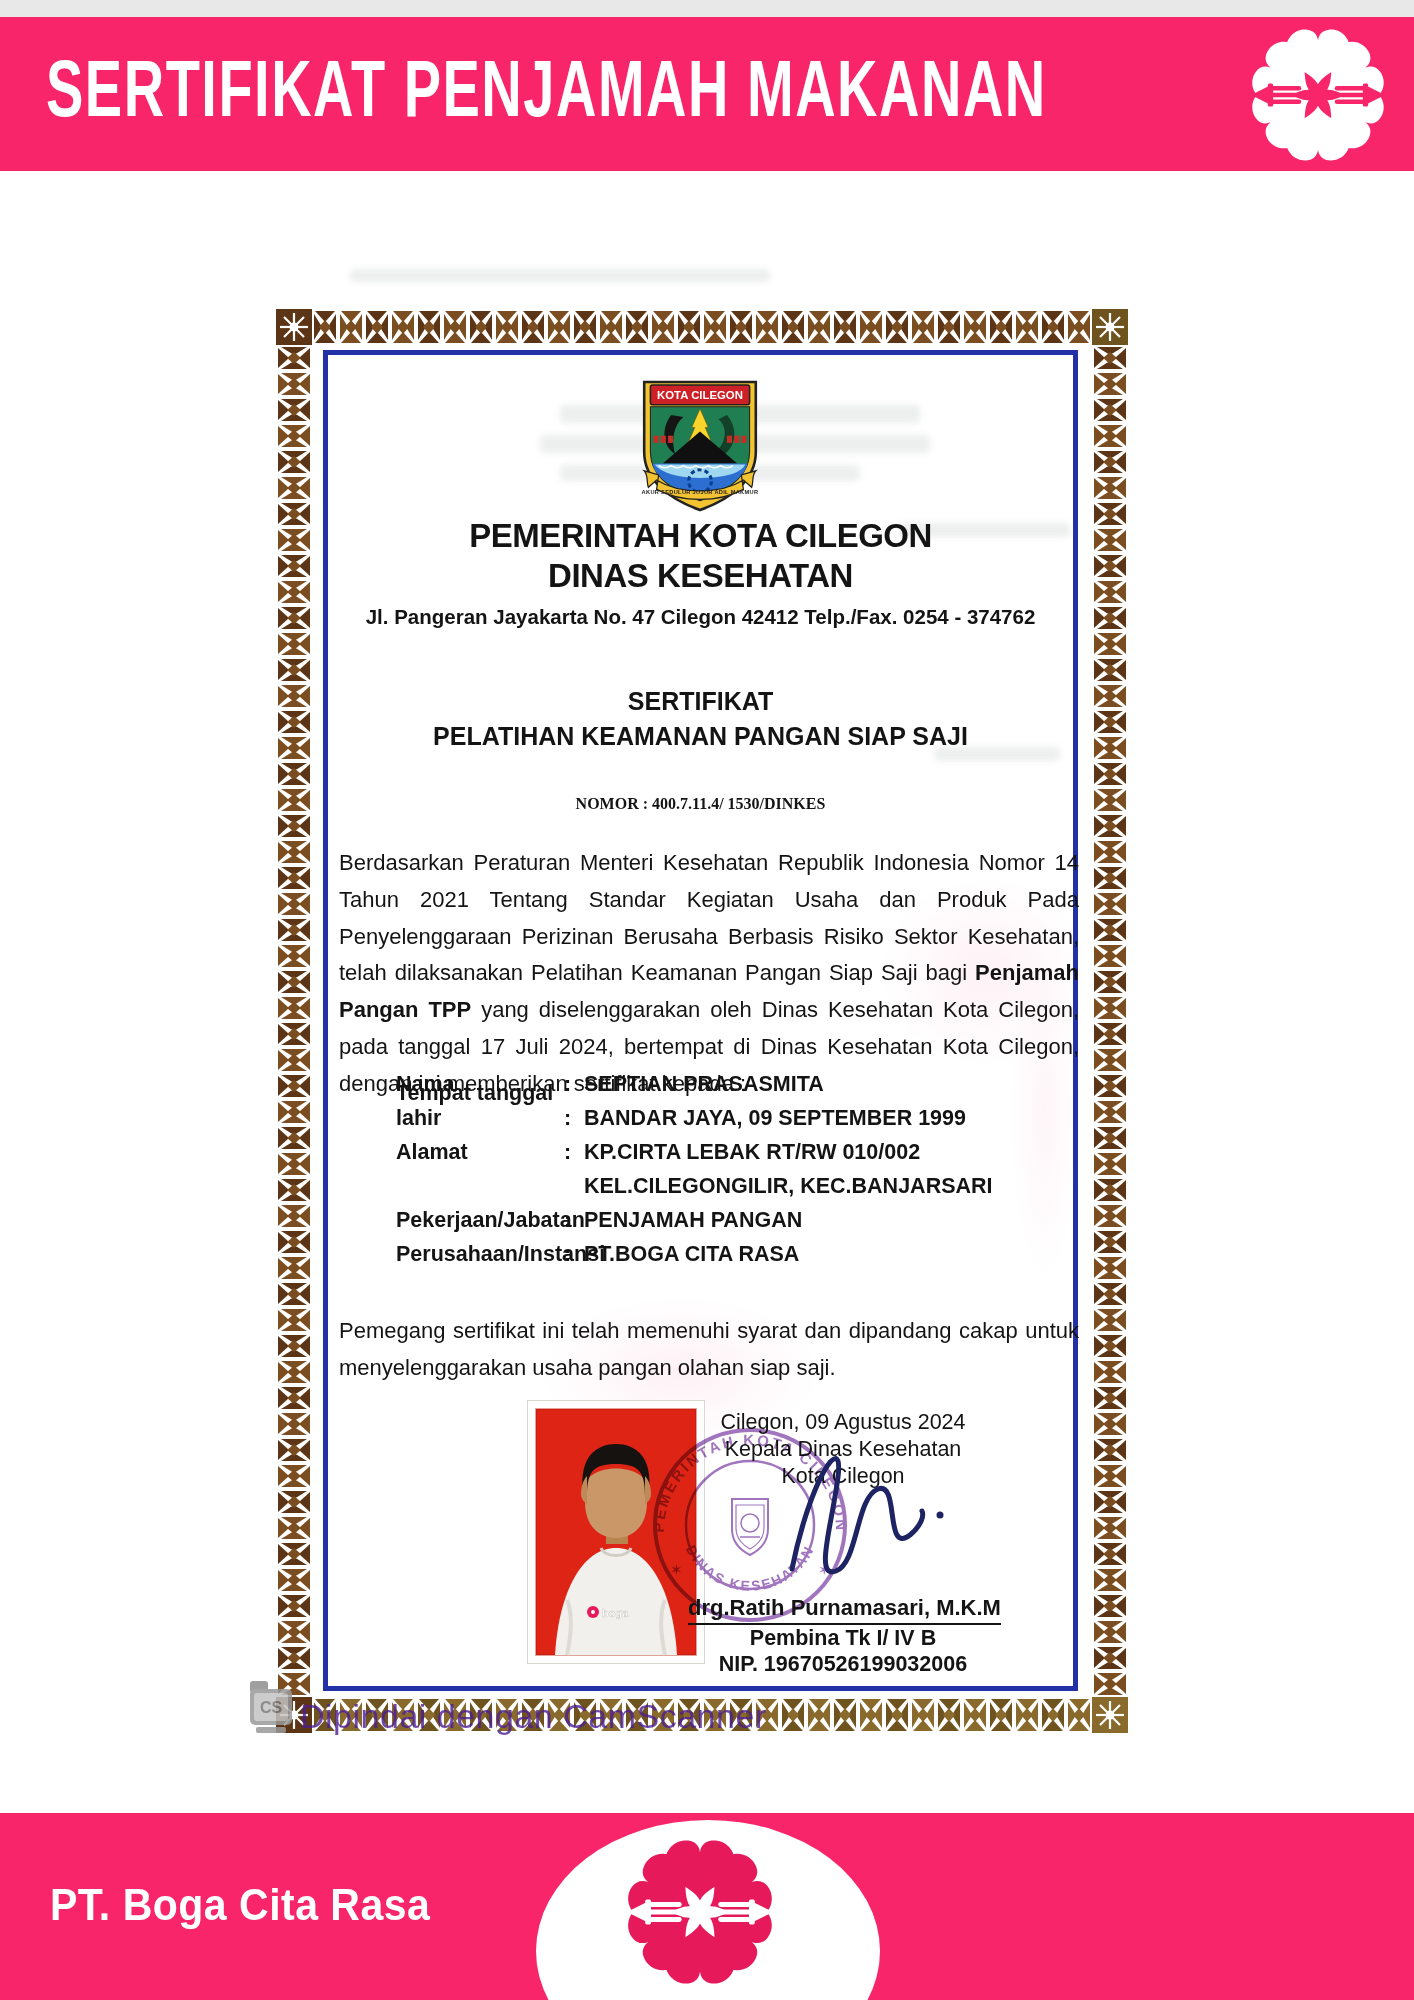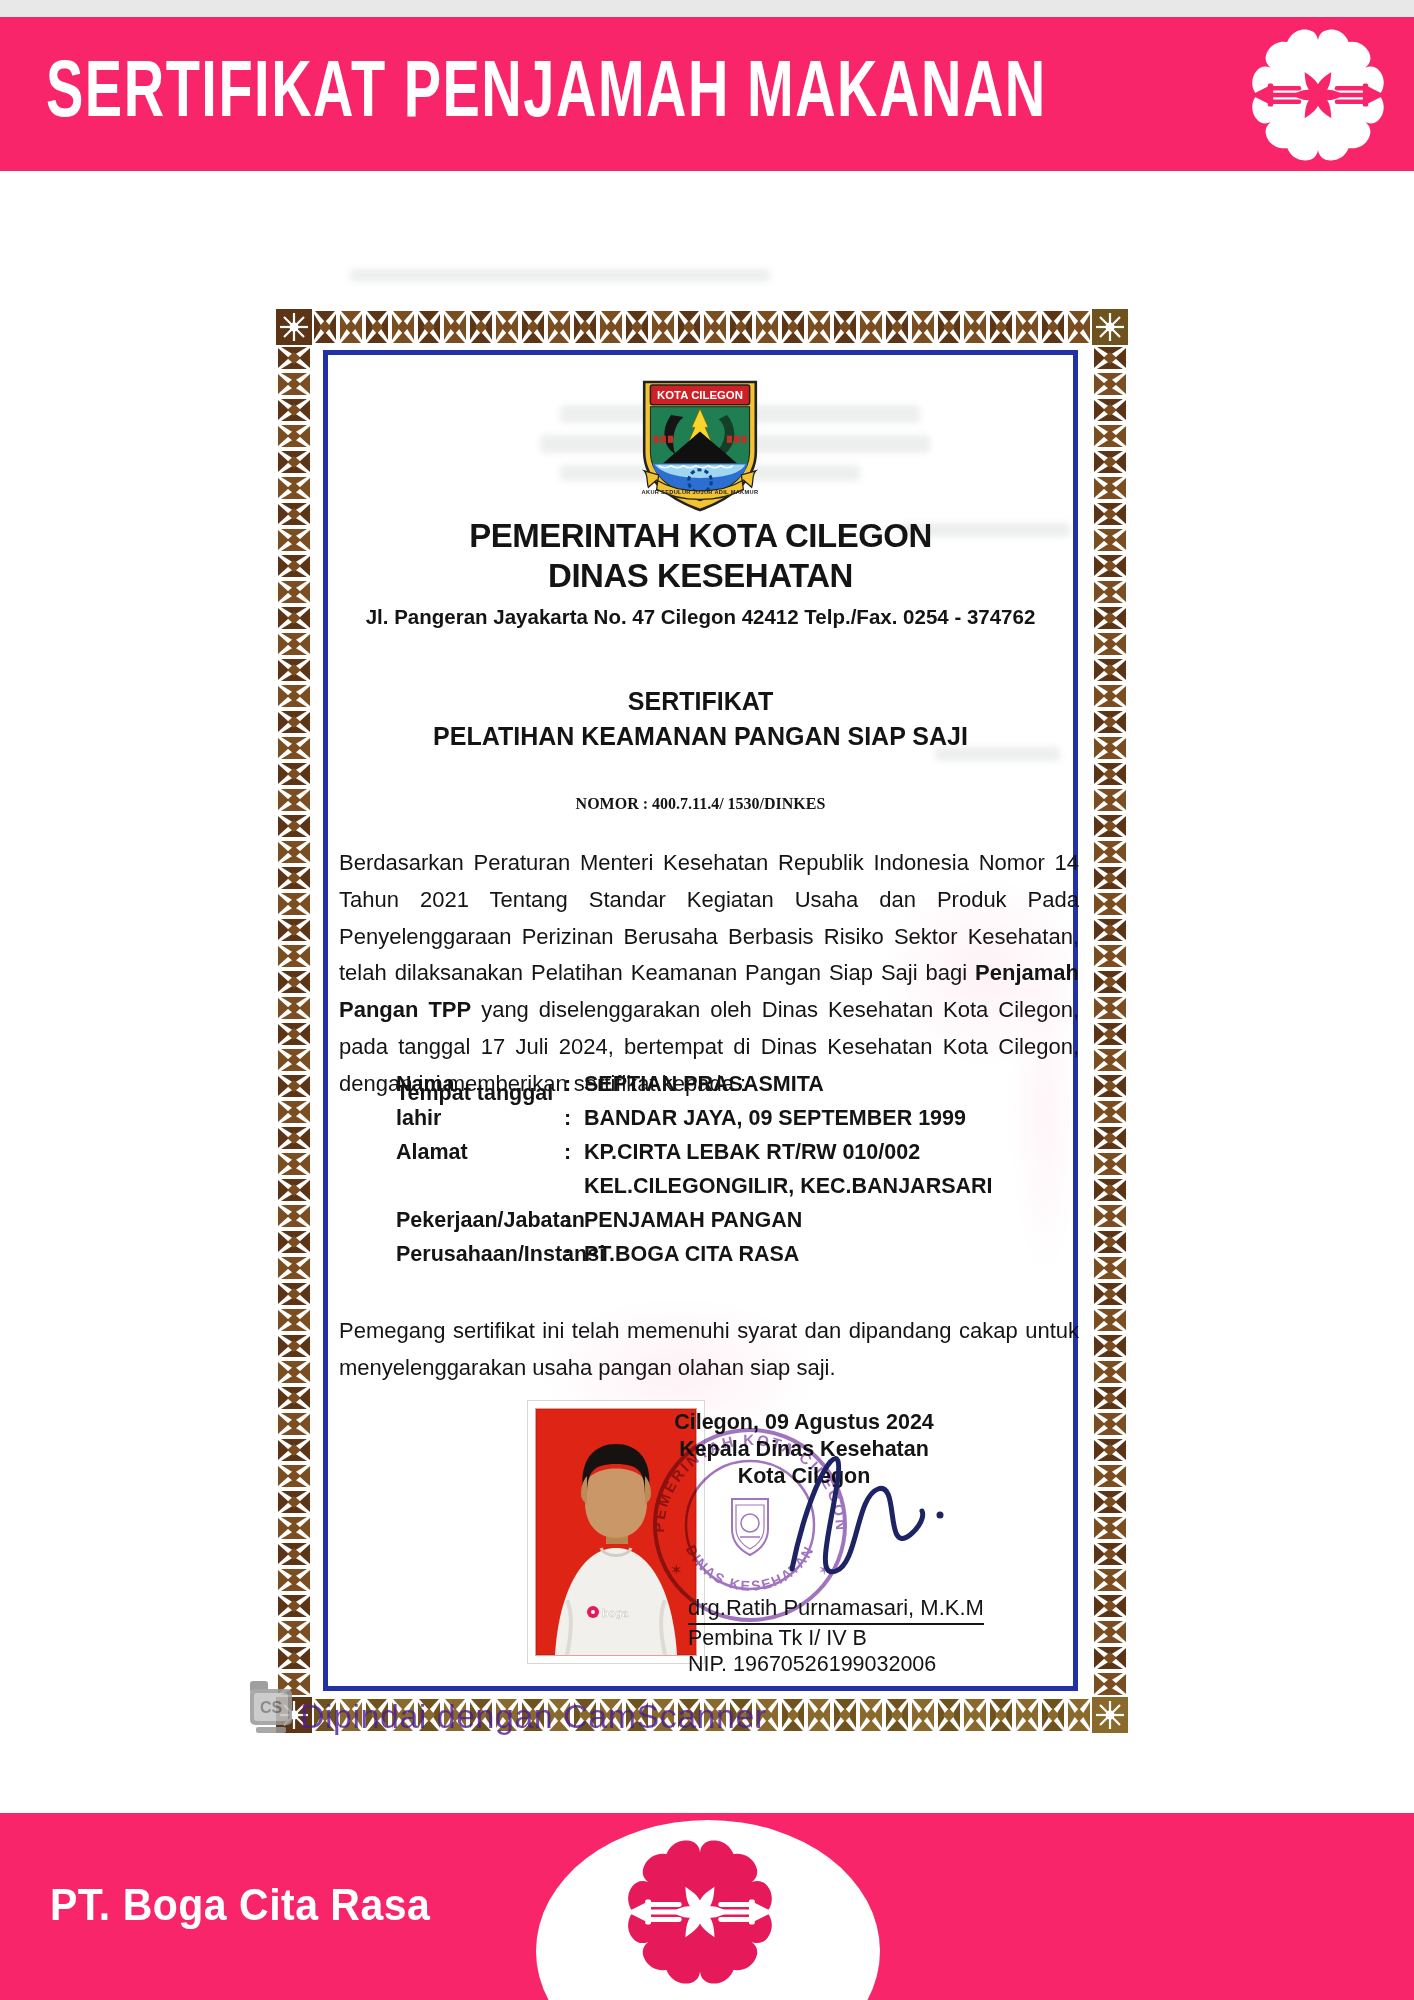--- a/index.html
+++ b/index.html
@@ -65,24 +65,24 @@
   .fields{left:396px;top:1046px;width:660px;font-size:21.5px;font-weight:bold;}
   .frow{display:flex;height:34px;align-items:flex-end;}
   .flabel{width:168px;flex:none;}
   .fcolon{width:20px;flex:none;}
   .fvalue{white-space:nowrap;}
 
   
   .photo{left:527px;top:1383px;width:178px;height:264px;}
 
   
-  .sign-top{left:649px;top:1392px;width:310px;text-align:center;
-    font-size:21.5px;font-weight:bold;line-height:27px;}
-  .sign-bottom{left:688px;top:1578px;width:310px;text-align:left;
-    font-size:21.5px;font-weight:normal;line-height:26.5px;}
+  .sign-top{left:688px;top:1392px;width:310px;text-align:center;
+    font-size:21.5px;font-weight:normal;line-height:27px;}
+  .sign-bottom{left:688px;top:1578px;width:310px;text-align:center;
+    font-size:21.5px;font-weight:bold;line-height:26.5px;}
   .sig-name{font-size:22px;border-bottom:2.5px solid var(--ink);padding-bottom:1px;display:inline-block;white-space:nowrap;}
   .stamp{left:650px;top:1408px;width:200px;height:200px;opacity:.72;mix-blend-mode:multiply;}
   .signature{left:770px;top:1404px;width:210px;height:170px;}
 
   
   .wm-icon{left:248px;top:1662px;width:46px;height:56px;opacity:.85;}
   .wm-text{left:300px;top:1680px;font-size:34px;color:#4c1d95;opacity:.8;letter-spacing:.5px;white-space:nowrap;}
 
   
   .ghost{background:rgba(110,128,114,.13);filter:blur(3px);border-radius:4px;}

